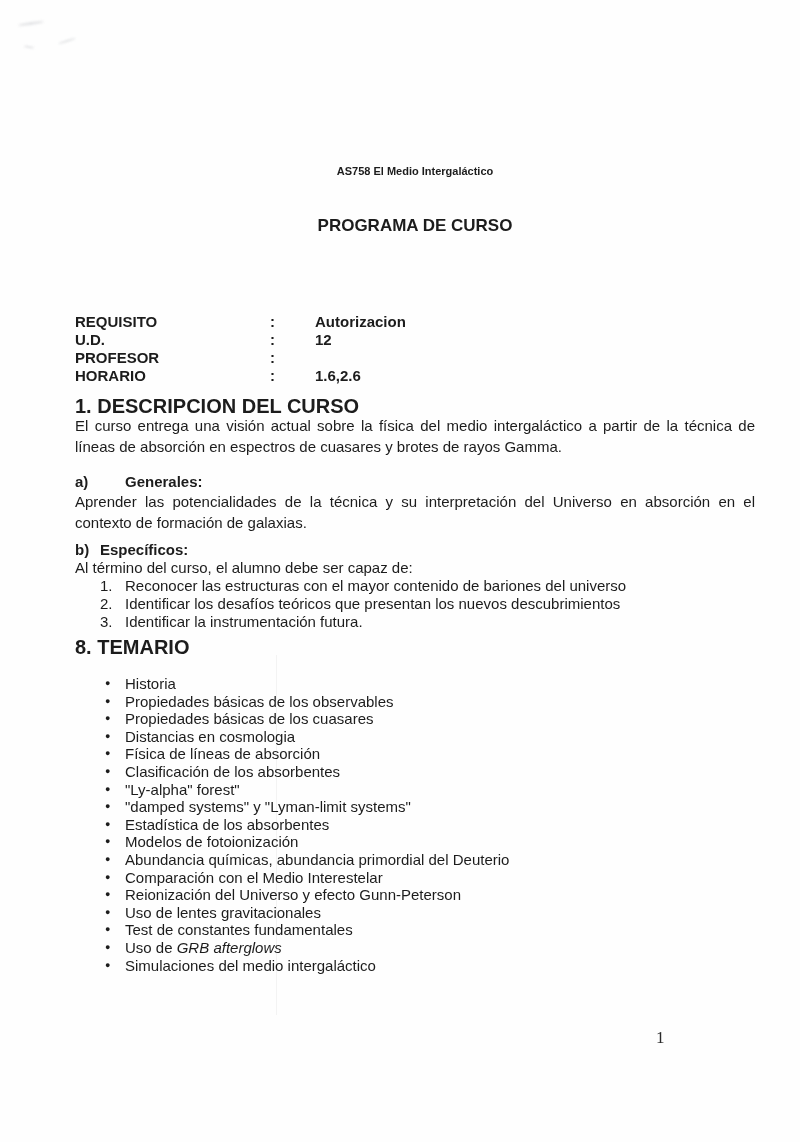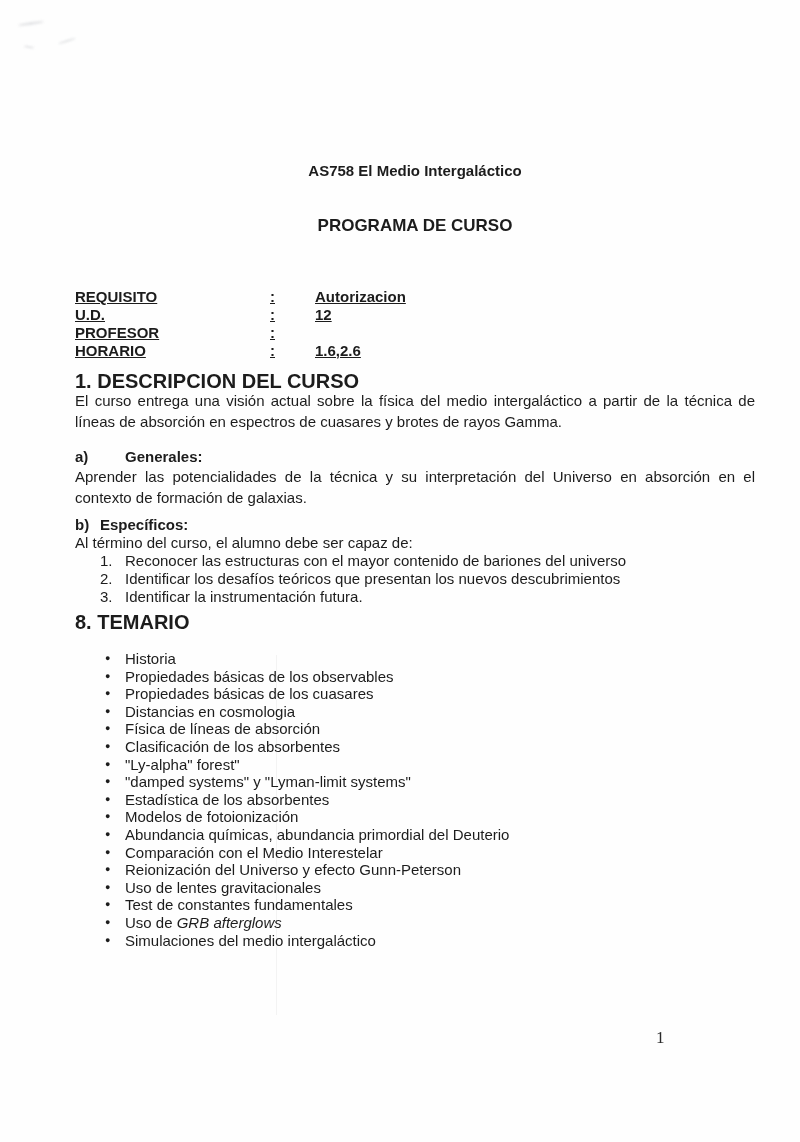--- a/index.html
+++ b/index.html
@@ -13,26 +13,26 @@
     overflow: hidden;
   }
   
   .smudge { position: absolute; background: rgba(110,115,125,0.18); filter: blur(1.2px); border-radius: 50%; }
   .smudge.s1 { left: 18px; top: 22px; width: 26px; height: 3px; transform: rotate(-8deg); }
   .smudge.s2 { left: 58px; top: 40px; width: 18px; height: 2px; transform: rotate(-18deg); }
   .smudge.s3 { left: 24px; top: 46px; width: 10px; height: 2px; transform: rotate(10deg); }
   .fold-line { position: absolute; left: 276px; top: 655px; width: 1px; height: 360px; background: rgba(0,0,0,0.045); }
 
   .center-block { text-align: center; margin-left: 30px; }
-  .doc-title { padding-top: 162px; font-size: 15px; font-weight: bold; line-height: 18px; }
+  .doc-title { padding-top: 162px; font-size: 11px; font-weight: bold; line-height: 18px; }
   .doc-subtitle { margin-top: 37px; font-size: 17px; font-weight: bold; line-height: 18px; }
 
   .content { padding: 0 45px 0 75px; font-size: 15px; }
 
-  .fields { margin-top: 53px; text-decoration: underline; }
+  .fields { margin-top: 78px; }
   .field-row { display: flex; line-height: 18px; font-weight: bold; }
   .field-label { width: 195px; }
   .field-colon { width: 45px; }
   .field-value { flex: 1; }
 
   h2.sec { font-size: 20px; font-weight: bold; line-height: 18px; margin: 0; }
   #h-descripcion { margin-top: 12px; }
   #h-objetivos  { margin-top: 10px; }
   #h-temario    { margin-top: 7px; }
 

